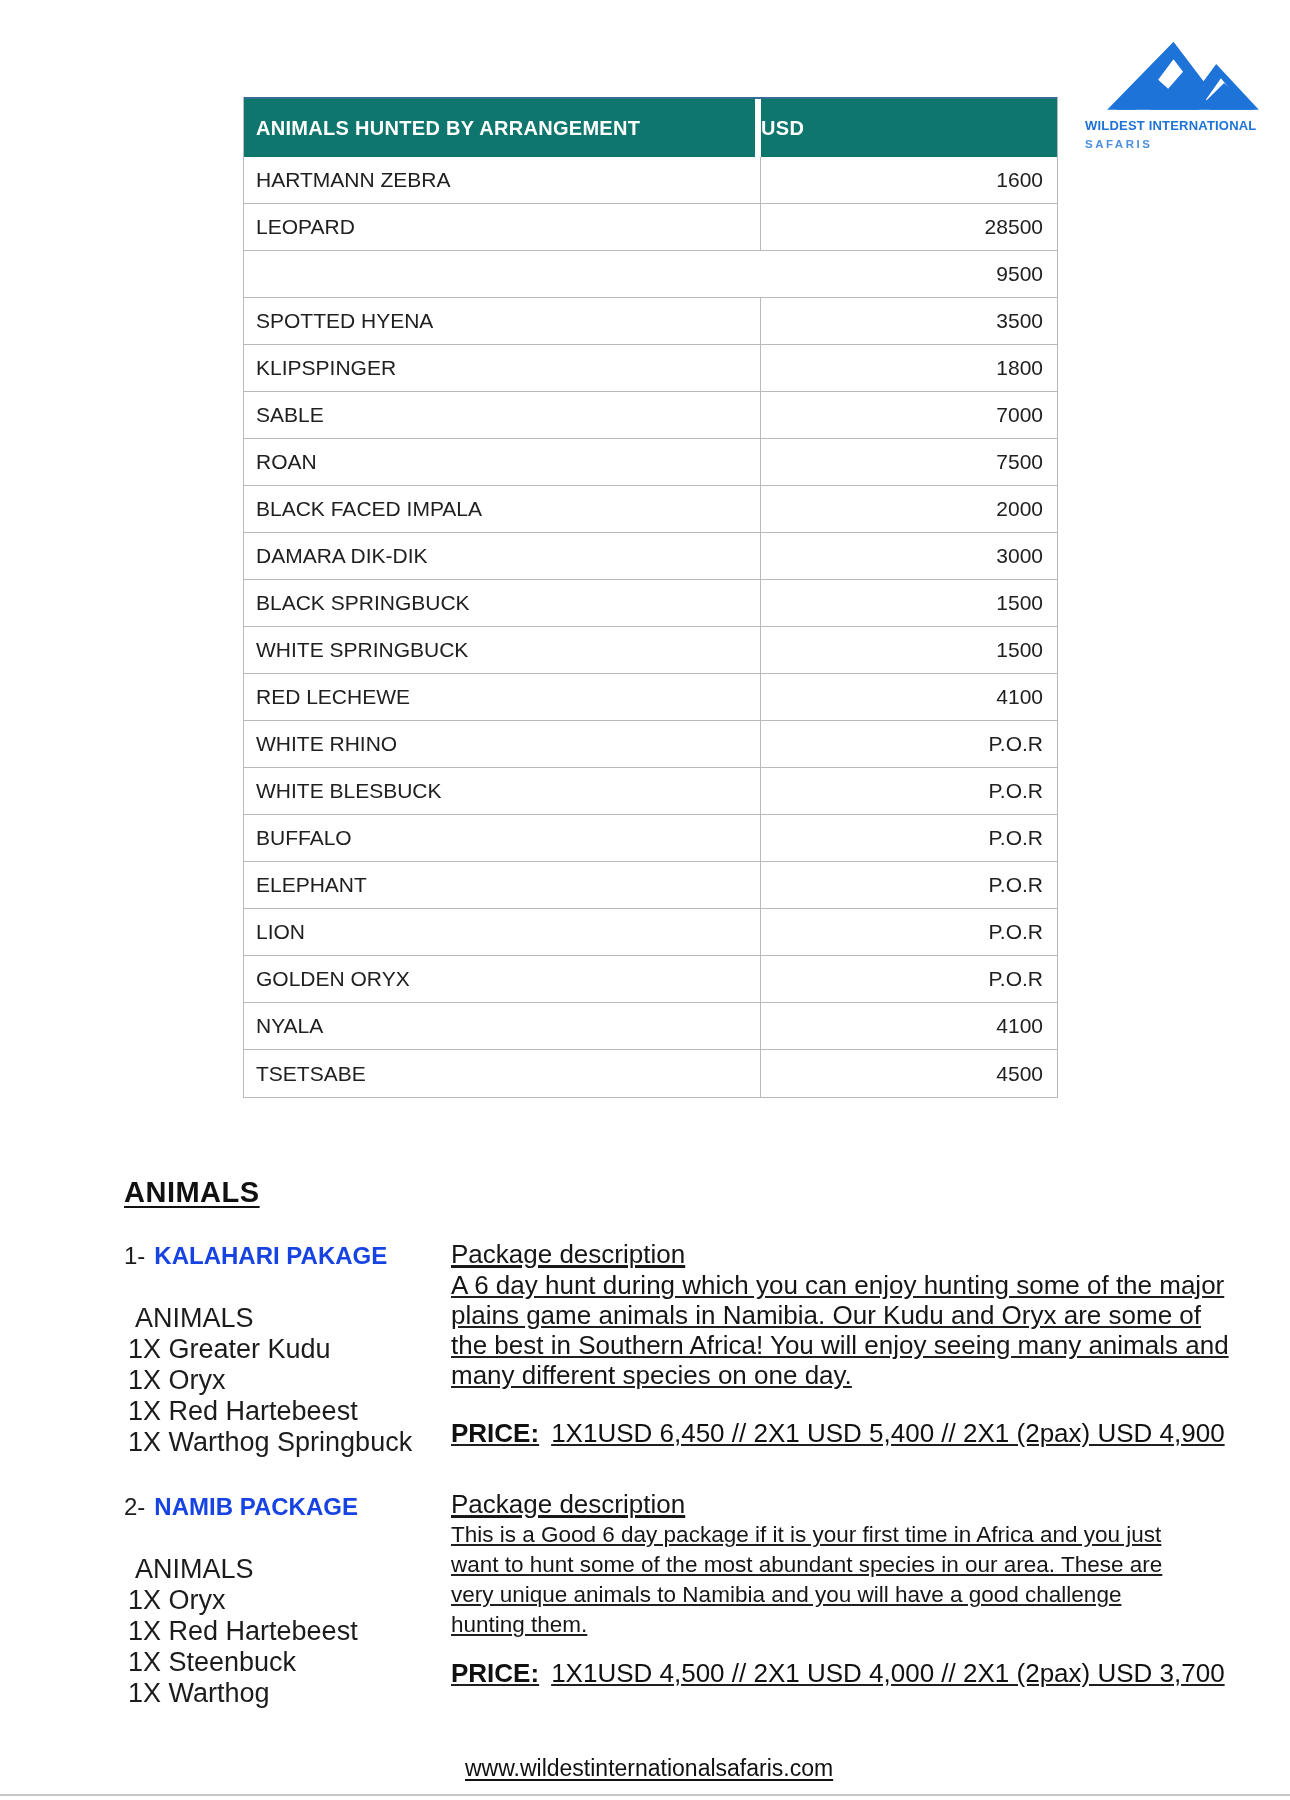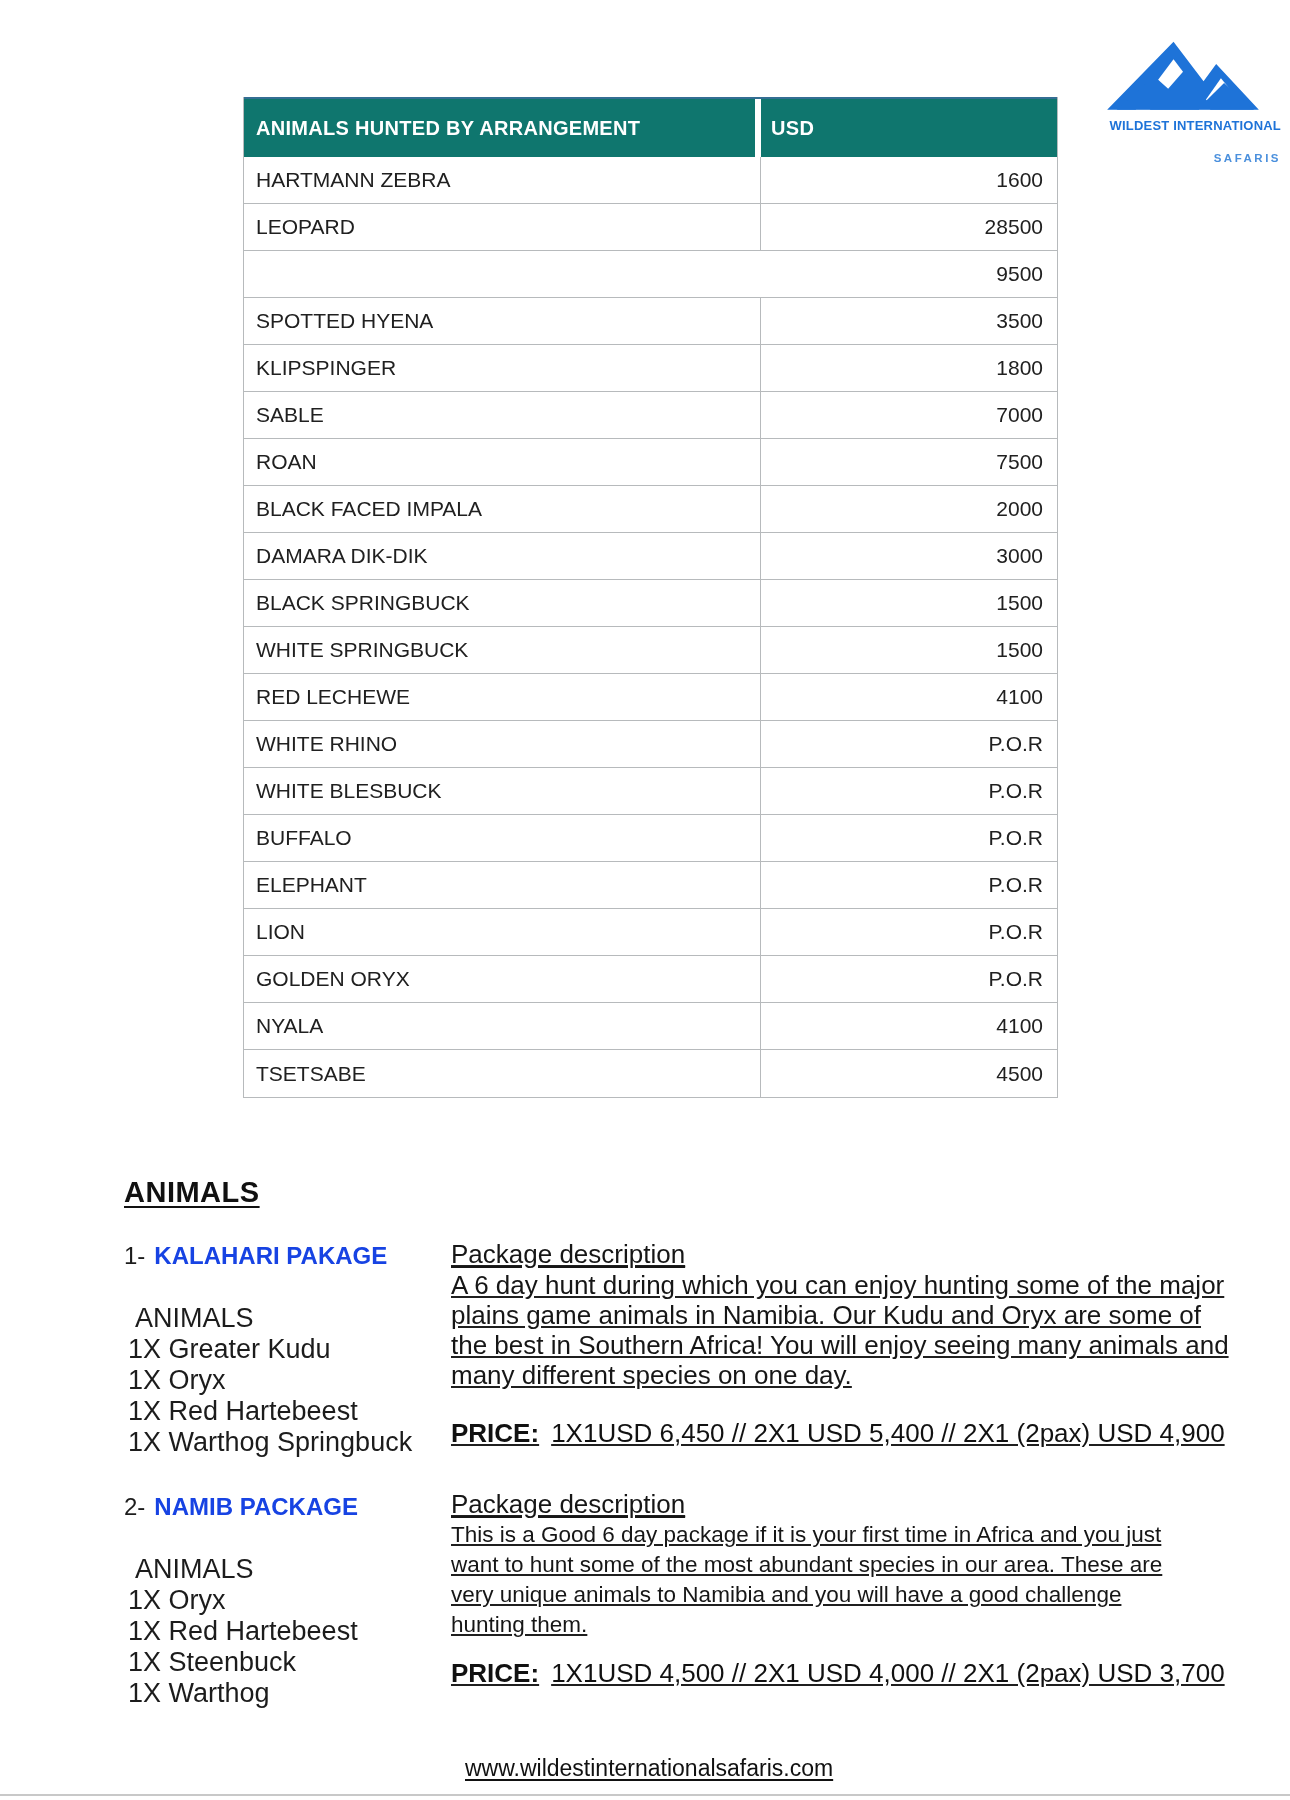--- a/index.html
+++ b/index.html
@@ -22,36 +22,36 @@
     display:flex;height:60px;
     background:#0f766e;
     border-top:2px solid #346e93;
     box-sizing:border-box;
   }
   .th{
     color:#ffffff;font-weight:bold;font-size:20px;letter-spacing:.3px;
     display:flex;align-items:center;box-sizing:border-box;
   }
   .th-animal{width:517px;padding-left:12px;border-right:6px solid #ffffff;}
-  .th-usd{flex:1;padding-left:10px;}
+  .th-usd{flex:1;}
   .tr{display:flex;height:47px;border-bottom:1px solid #b7babc;box-sizing:border-box;background:#fff;}
   .tr:last-child{border-bottom:none;}
   .td{display:flex;align-items:center;font-size:21px;color:#202020;box-sizing:border-box;}
   .td-animal{width:517px;padding-left:12px;border-right:1px solid #b7babc;}
   .td-usd{flex:1;justify-content:flex-end;padding-right:14px;}
 
   
-  .logo{position:absolute;left:1085px;top:36px;width:196px;text-align:right;}
+  .logo{position:absolute;left:1085px;top:36px;width:196px;text-align:left;}
   .logo svg{display:block;margin:0 auto;width:158px;height:78px;}
   .logo-line1{
     margin-top:4px;font-size:13px;font-weight:bold;letter-spacing:.2px;
     color:#1e73d8;white-space:nowrap;
   }
   .logo-line2{
-    margin-top:19px;font-size:11.5px;font-weight:bold;letter-spacing:2.5px;
+    margin-top:5px;font-size:11.5px;font-weight:bold;letter-spacing:2.5px;
     color:#4b90dd;white-space:nowrap;
   }
 
   
   .packages-heading{
     position:absolute;left:124px;top:1176px;
     font-size:29px;font-weight:bold;color:#111;
     text-decoration:underline;text-decoration-thickness:2px;text-underline-offset:4px;
     letter-spacing:.5px;
   }

